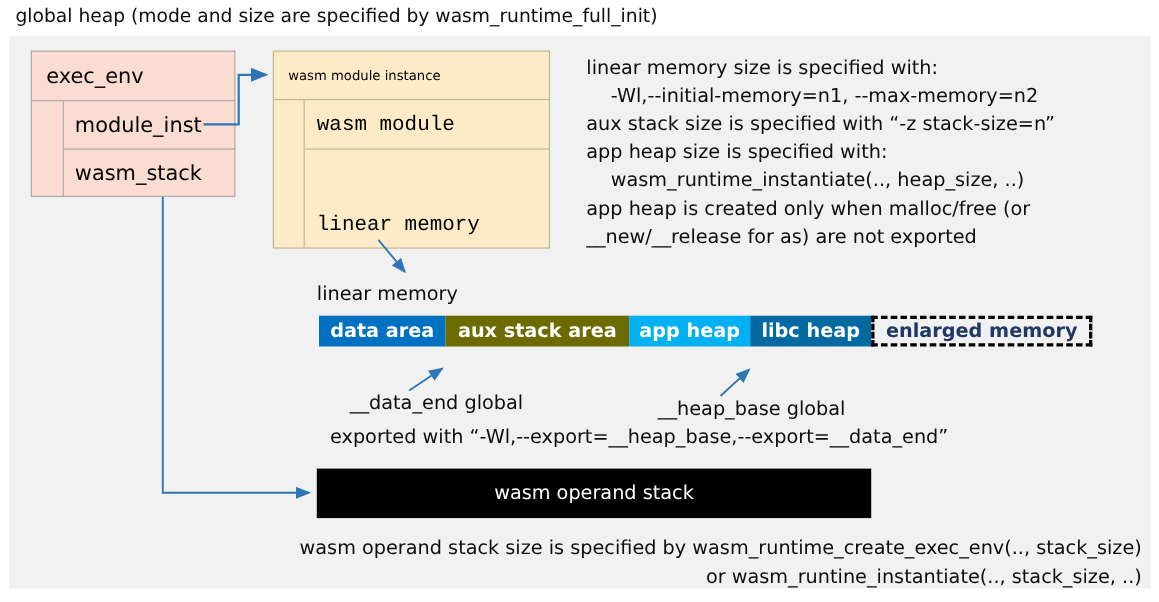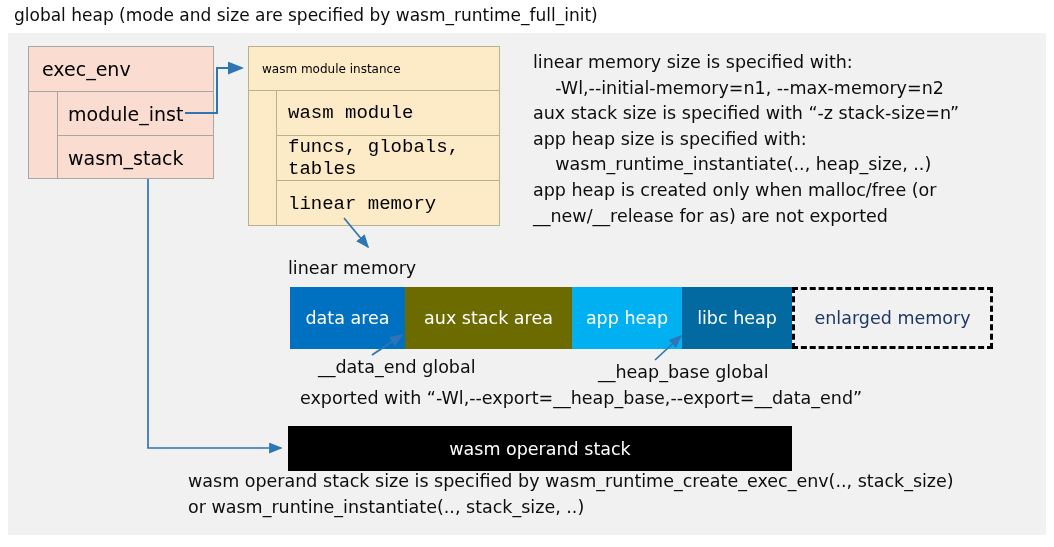--- a/index.html
+++ b/index.html
@@ -88,22 +88,22 @@
   }
 
   
   .lm-caption{
     position:absolute;left:288px;top:258px;
     font-size:17.5px;color:#0d0d0d;
   }
 
   
   .membar{
-    position:absolute;left:290px;top:287px;height:62px;
-    display:flex;align-items:stretch;
+    position:absolute;left:290px;top:287px;height:28px;
+    display:flex;align-items:stretch;font-weight:bold;
   }
   .seg{
     display:flex;align-items:center;justify-content:center;
     font-size:17.5px;color:#ffffff;box-sizing:border-box;
   }
   .seg.enlarged{
     color:#1f3864;background:#f1f1f1;
     border:3px dashed #000000;
   }
 
@@ -116,22 +116,22 @@
   
   .opstack{
     position:absolute;left:288px;top:426px;width:504px;height:45px;
     background:#000000;
     display:flex;align-items:center;justify-content:center;
     color:#ffffff;font-size:17.5px;
   }
 
   
   .bottom-note{
-    position:absolute;left:188px;top:468px;width:850px;
-    font-size:17.5px;line-height:26px;white-space:pre;color:#0d0d0d;
+    position:absolute;left:188px;top:486px;width:850px;
+    font-size:17.5px;line-height:26px;white-space:pre;color:#0d0d0d;text-align:right;
   }
 
   svg.overlay{
     position:absolute;left:0;top:0;width:1054px;height:547px;
     pointer-events:none;
   }
 </style>
 </head>
 <body>
 
@@ -145,21 +145,20 @@
     <div class="execenv-hdr">exec_env</div>
     <div class="execenv-gutter"></div>
     <div class="execenv-row r1">module_inst</div>
     <div class="execenv-row r2">wasm_stack</div>
   </div>
 
   <div class="box wmi">
     <div class="wmi-hdr">wasm module instance</div>
     <div class="wmi-gutter"></div>
     <div class="wmi-row q1">wasm module</div>
-    <div class="wmi-row q2">funcs, globals, tables</div>
     <div class="wmi-row q3">linear memory</div>
   </div>
 
   <div class="notes">linear memory size is specified with:
     -Wl,--initial-memory=n1, --max-memory=n2
 aux stack size is specified with “-z stack-size=n”
 app heap size is specified with:
     wasm_runtime_instantiate(.., heap_size, ..)
 app heap is created only when malloc/free (or
 __new/__release for as) are not exported</div>

